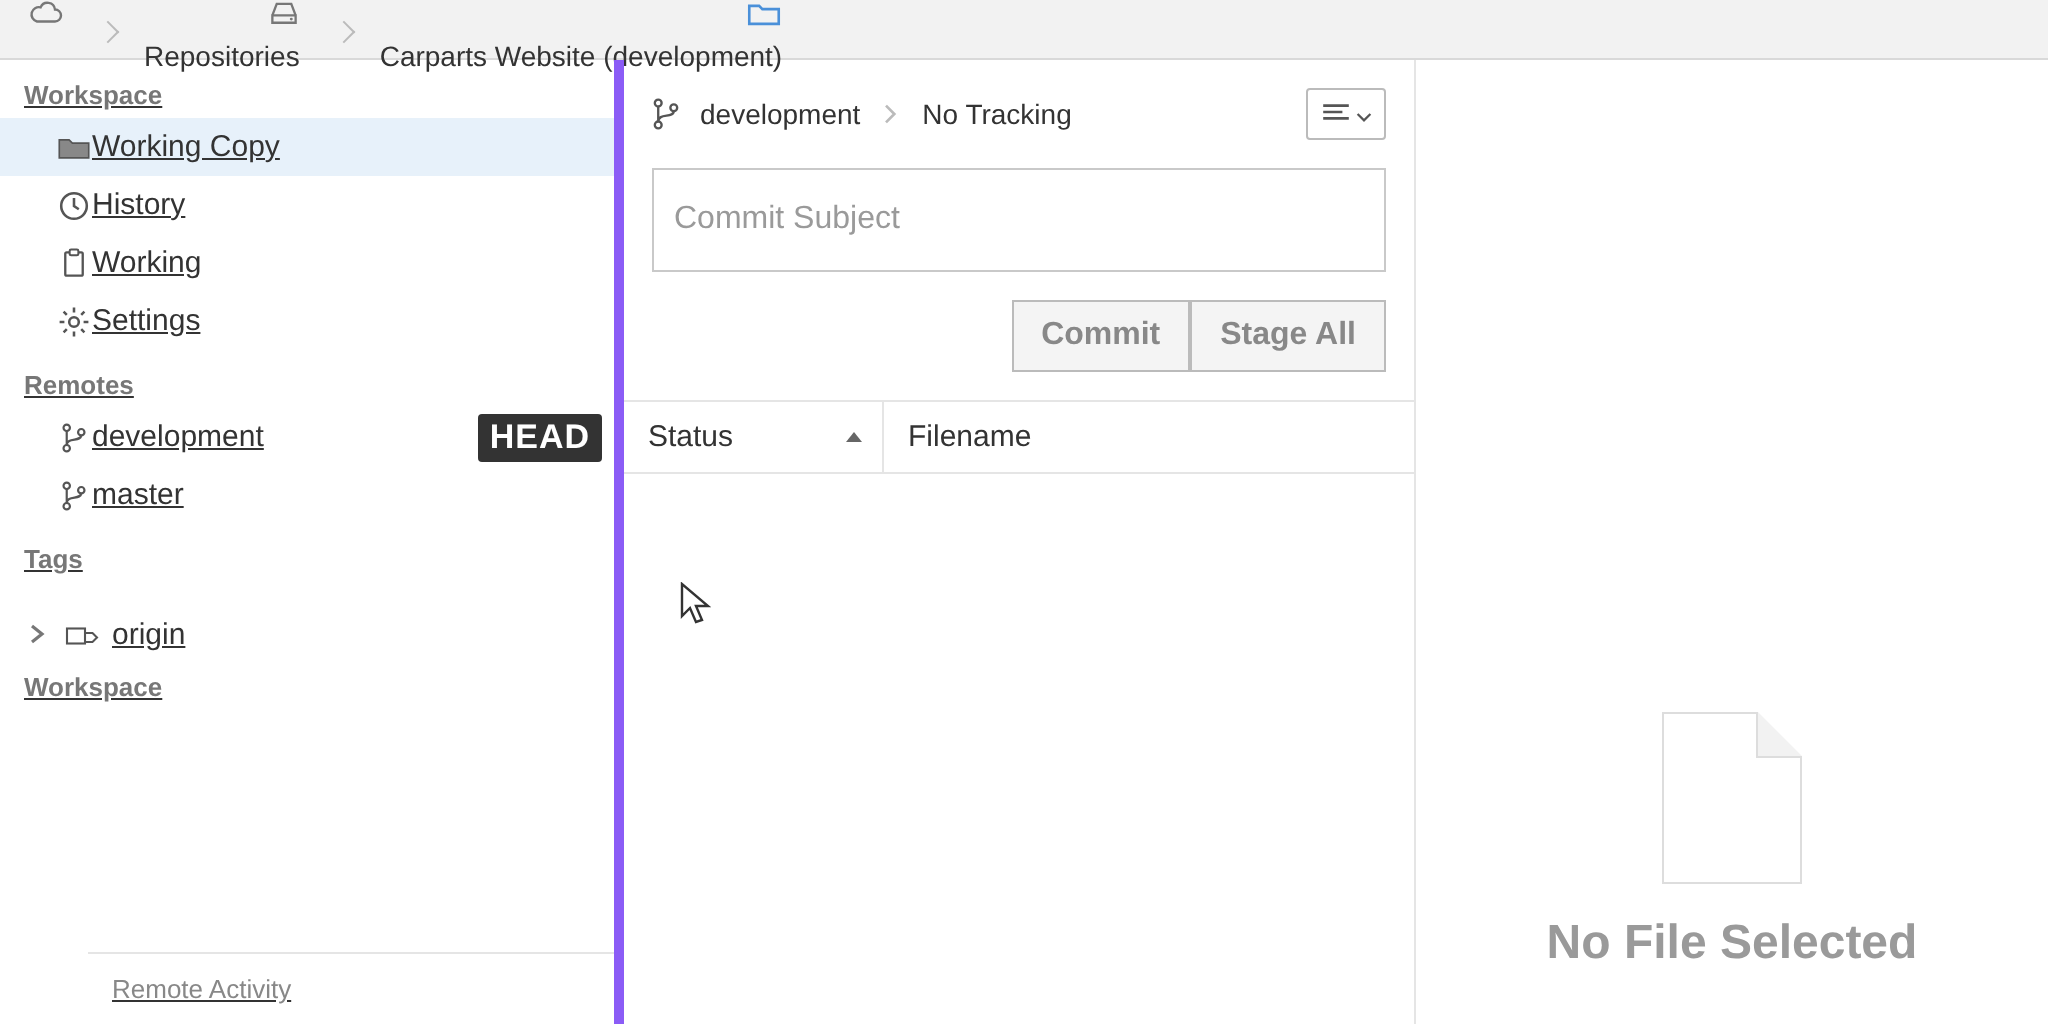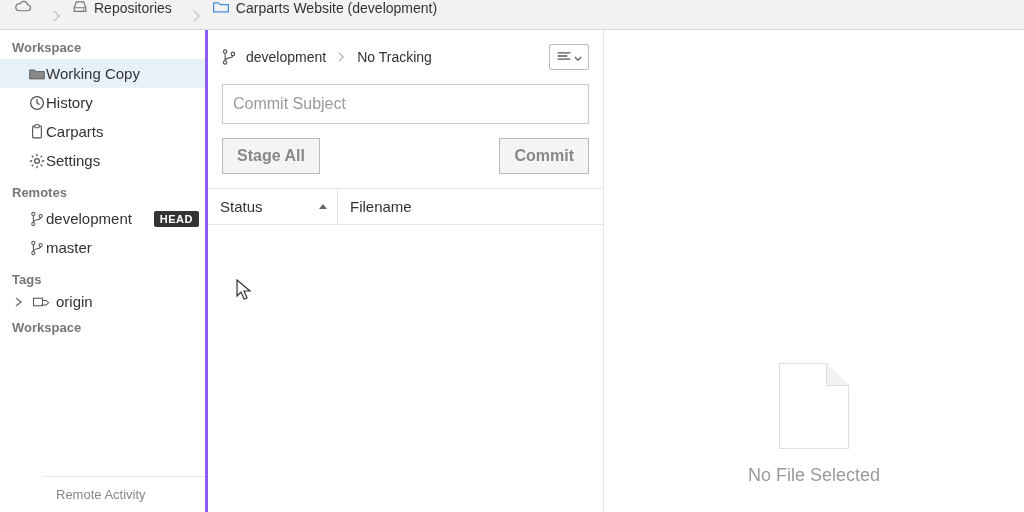--- a/index.html
+++ b/index.html
@@ -1,53 +1,53 @@
 <!DOCTYPE html>
 <html><head>
 <meta charset="utf-8">
 <style>
   * { box-sizing: border-box; margin: 0; padding: 0; font-family: -apple-system, BlinkMacSystemFont, "Segoe UI", Arial, sans-serif; }
   body { width: 1024px; height: 512px; overflow: hidden; background: #fff; color: #333; font-size: 14px; }
   .topbar { height: 30px; background: #f2f2f2; border-bottom: 1px solid #d9d9d9; display: flex; align-items: center; padding: 0 6px; gap: 4px; }
-  .crumb { display: flex; align-items: flex-start; gap: 6px; padding: 0 8px; height: 100%; }
+  .crumb { display: flex; align-items: flex-end; gap: 6px; padding: 0 8px; height: 100%; flex-direction: column; }
   .crumb-chevron::after { content: ""; display:inline-block; width:7px; height:7px; border-right:1px solid #bbb; border-top:1px solid #bbb; transform:rotate(45deg); margin:0 2px 0 6px; }
   .icon-svg { display:inline-flex; align-items:center; justify-content:center; }
   .main { display:flex; height: calc(100% - 30px); }
-  .sidebar { width: 208px; border-right: 3px solid #8b5cf6; display:flex; flex-direction:column; }
+  .sidebar { width: 312px; border-right: 5px solid #8b5cf6; display:flex; flex-direction:column;text-decoration:underline; }
   .sidebar-inner { flex: 1 1 auto; overflow:auto; }
   .section-label { font-weight:600; color:#777; padding:10px 12px 4px 12px; font-size:13px; }
   .nav-item { display:flex; align-items:center; padding:6px 12px 6px 28px; cursor:default; font-size:15px; color:#333; position:relative; }
   .nav-item.selected { background:#e7f1fa; }
   .nav-item .nav-icon { width:18px; display:flex; justify-content:center; color:#555; }
-  .badge { position:absolute; right:6px; background:#333; color:#fff; font-size:11px; font-weight:700; padding:2px 6px; border-radius:2px; letter-spacing:0.5px; }
-  .remote-expander { padding-left:12px; display:flex; align-items:center; gap:6px; font-size:15px; color:#333; margin-top:2px;}
+  .badge { position:absolute; right:6px; background:#333; color:#fff; font-size:17px; font-weight:700; padding:2px 6px; border-radius:2px; letter-spacing:0.5px; }
+  .remote-expander { padding-left:12px; display:flex; align-items:center; gap:6px; font-size:15px; color:#333; margin-top:18px;}
   .remote-expander .disc { width:14px; text-align:center; color:#777; }
   .sidebar-footer { border-top:1px solid #e5e5e5; padding:10px 12px; color:#888; font-size:13px;margin-left:44px; }
   .center { width: 396px; border-right:1px solid #e5e5e5; display:flex; flex-direction:column; }
   .center-header { padding:14px 14px 14px 14px; border-bottom:1px solid #e5e5e5; }
   .branch-tracking { display:flex; align-items:center; gap:10px; margin-bottom:14px; }
   .branch-tracking .br-label { color:#333; font-size:14px; }
   .branch-tracking .chev { color:#aaa; margin:0 2px; }
   .menu-pill { border:1px solid #bbb; border-radius:2px; width:40px; height:26px; margin-left:auto; display:flex; align-items:center; justify-content:center; gap:2px; background:#fff; }
-  .commit-input { width:100%; height:40px; border:1px solid #c9c9c9; padding:8px 10px; font-size:16px; color:#333; outline:none; }
+  .commit-input { width:100%; height:52px; border:1px solid #c9c9c9; padding:8px 10px; font-size:16px; color:#333; outline:none; }
   .commit-input::placeholder { color:#9a9a9a; }
   .btn-row { display:flex; margin-top:14px; }
   .btn { border:1px solid #bbb; background:#f4f4f4; color:#888; font-weight:600; font-size:16px; padding:8px 14px; cursor:default; }
   .btn.commit { margin-left:auto; }
   .table-header { display:flex; border-bottom:1px solid #e5e5e5; height:36px; }
   .th { display:flex; align-items:center; padding:0 12px; color:#333; font-size:15px; position:relative;text-align:center; }
   .th.status { width:130px; border-right:1px solid #e5e5e5; }
   .th.sort::after { content:""; position:absolute; right:10px; width:0;height:0;border-left:4px solid transparent;border-right:4px solid transparent;border-bottom:5px solid #666; }
   .table-body { flex:1; position:relative; }
   .cursor-arrow { position:absolute; left:28px; top:54px; }
   .right { flex:1; display:flex; flex-direction:column; align-items:center; justify-content:flex-end; padding-bottom:26px; }
   .file-placeholder { width:70px; height:86px; border:1px solid #ddd; position:relative; margin-bottom:16px; background:#fff; }
   .file-placeholder::before { content:""; position:absolute; top:-1px; right:-1px; width:22px; height:22px; background:#f2f2f2; border-left:1px solid #ddd; border-bottom:1px solid #ddd; }
   .file-placeholder::after { content:""; position:absolute; top:-1px; right:-1px; width:0; height:0; border-top:22px solid #fff; border-left:22px solid transparent; }
-  .no-file-text { color:#9a9a9a; font-size:18px; font-weight:400; }
+  .no-file-text { color:#9a9a9a; font-size:24px; font-weight:700; }
 </style>
 </head>
 <body>
 
 <div class="topbar">
   <div class="crumb">
     <span class="icon-svg">
       <svg width="18" height="14" viewBox="0 0 24 18">
           <path d="M6 14h12a4 4 0 0 0 0-8 5 5 0 0 0-9.6-1.4A4 4 0 0 0 6 14z" fill="none" stroke="#777" stroke-width="1.6"></path>
         </svg>
@@ -97,21 +97,21 @@
         </span>
         <span>History</span>
       </div>
       <div class="nav-item">
         <span class="nav-icon">
           <svg width="14" height="16" viewBox="0 0 18 22">
               <rect x="3" y="3" width="12" height="16" rx="1" fill="none" stroke="#555" stroke-width="1.6"></rect>
               <rect x="6" y="1" width="6" height="4" rx="1" fill="#fff" stroke="#555" stroke-width="1.4"></rect>
             </svg>
         </span>
-        <span>Carparts</span>
+        <span>Working</span>
       </div>
       <div class="nav-item">
         <span class="nav-icon">
           <svg width="16" height="16" viewBox="0 0 20 20">
               <circle cx="10" cy="10" r="3" fill="none" stroke="#555" stroke-width="1.6"></circle>
               <path d="M10 1v3M10 16v3M1 10h3M16 10h3M3.5 3.5l2 2M14.5 14.5l2 2M16.5 3.5l-2 2M5.5 14.5l-2 2" stroke="#555" stroke-width="1.6"></path>
             </svg>
         </span>
         <span>Settings</span>
       </div>
@@ -188,22 +188,22 @@
           </span>
           <span>
             <svg width="8" height="6" viewBox="0 0 10 7">
                 <path d="M1 1l4 4 4-4" fill="none" stroke="#555" stroke-width="1.4"></path>
               </svg>
           </span>
         </div>
       </div>
       <input class="commit-input" placeholder="Commit Subject" style="">
       <div class="btn-row">
+        <button class="btn commit">Commit</button>
         <button class="btn">Stage All</button>
-        <button class="btn commit">Commit</button>
       </div>
     </div>
     <div class="table-header">
       <div class="th status sort">Status</div>
       <div class="th">Filename</div>
     </div>
     <div class="table-body">
       <span class="cursor-arrow">
         <svg width="16" height="22" viewBox="0 0 16 22">
             <path d="M1 1l0 16 4-4 3 7 3-1-3-7 6 0z" fill="#fff" stroke="#333" stroke-width="1.2"></path>

